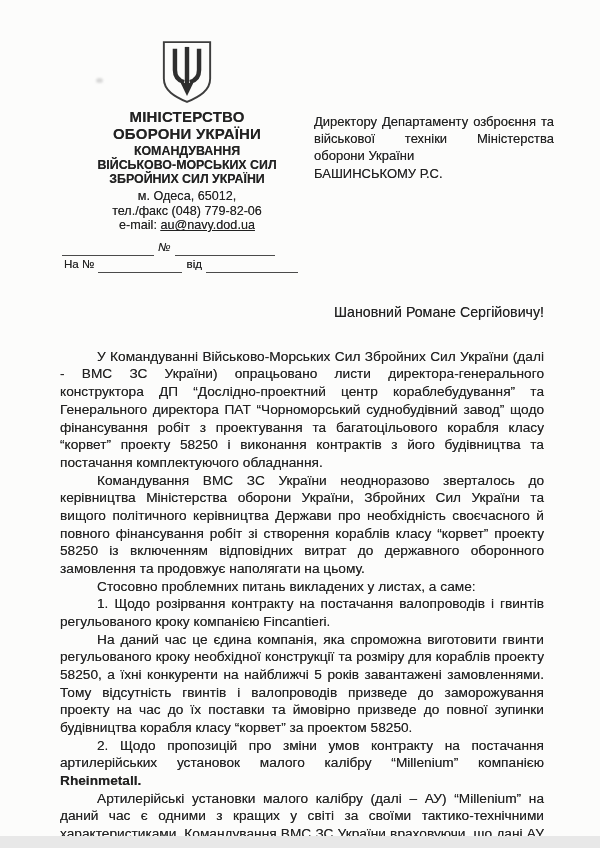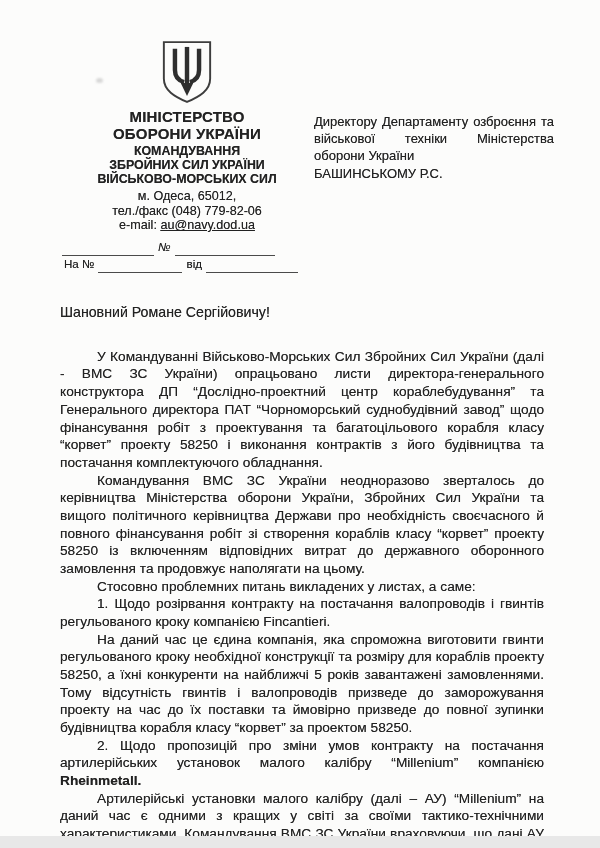--- a/index.html
+++ b/index.html
@@ -32,21 +32,21 @@
   .ref-label{padding:0 4px;}
   .ref-label.it{font-style:italic;}
   .blank{display:inline-block;border-bottom:1px solid #4a4a4a;height:13px;}
   .b1{width:92px;margin-left:2px;}
   .b2{width:100px;}
   .b3{width:84px;}
   .b4{width:92px;}
   .header-right{width:240px;margin-left:auto;margin-top:74px;font-size:13px;line-height:1.3;flex:0 0 auto;}
   .recipient-addr{text-align:justify;}
   .recipient-name{margin-top:1px;}
-  .salutation{margin-top:31px;text-align:left;font-size:14.2px;}
+  .salutation{margin-top:31px;text-align:right;font-size:14.2px;}
   .letter-body{margin-top:28px;font-size:13.7px;line-height:1.29;text-align:justify;}
   .letter-body p{margin:0;text-indent:37px;}
   .letter-body b{font-weight:bold;}
 </style>
 </head>
 <body>
 
 <div class="page">
   <div class="smudge"></div>
 
@@ -62,22 +62,22 @@
           </g>
           <path d="M21.5 44.5 L28 58 L34.5 44.5 Z" fill="#2e2e2e"></path>
         </svg>
       </div>
       <div class="ministry">
         <div>МІНІСТЕРСТВО</div>
         <div>ОБОРОНИ УКРАЇНИ</div>
       </div>
       <div class="command">
         <div>КОМАНДУВАННЯ</div>
+        <div>ВІЙСЬКОВО-МОРСЬКИХ СИЛ</div>
         <div>ЗБРОЙНИХ СИЛ УКРАЇНИ</div>
-        <div>ВІЙСЬКОВО-МОРСЬКИХ СИЛ</div>
       </div>
       <div class="addr">
         <div>м. Одеса, 65012,</div>
         <div>тел./факс (048) 779-82-06</div>
         <div><span>e-mail:</span> <span class="email">au@navy.dod.ua</span></div>
       </div>
       <div class="ref">
         <div class="ref-row">
           <span class="blank b1"></span>
           <span class="ref-label it">№</span>

